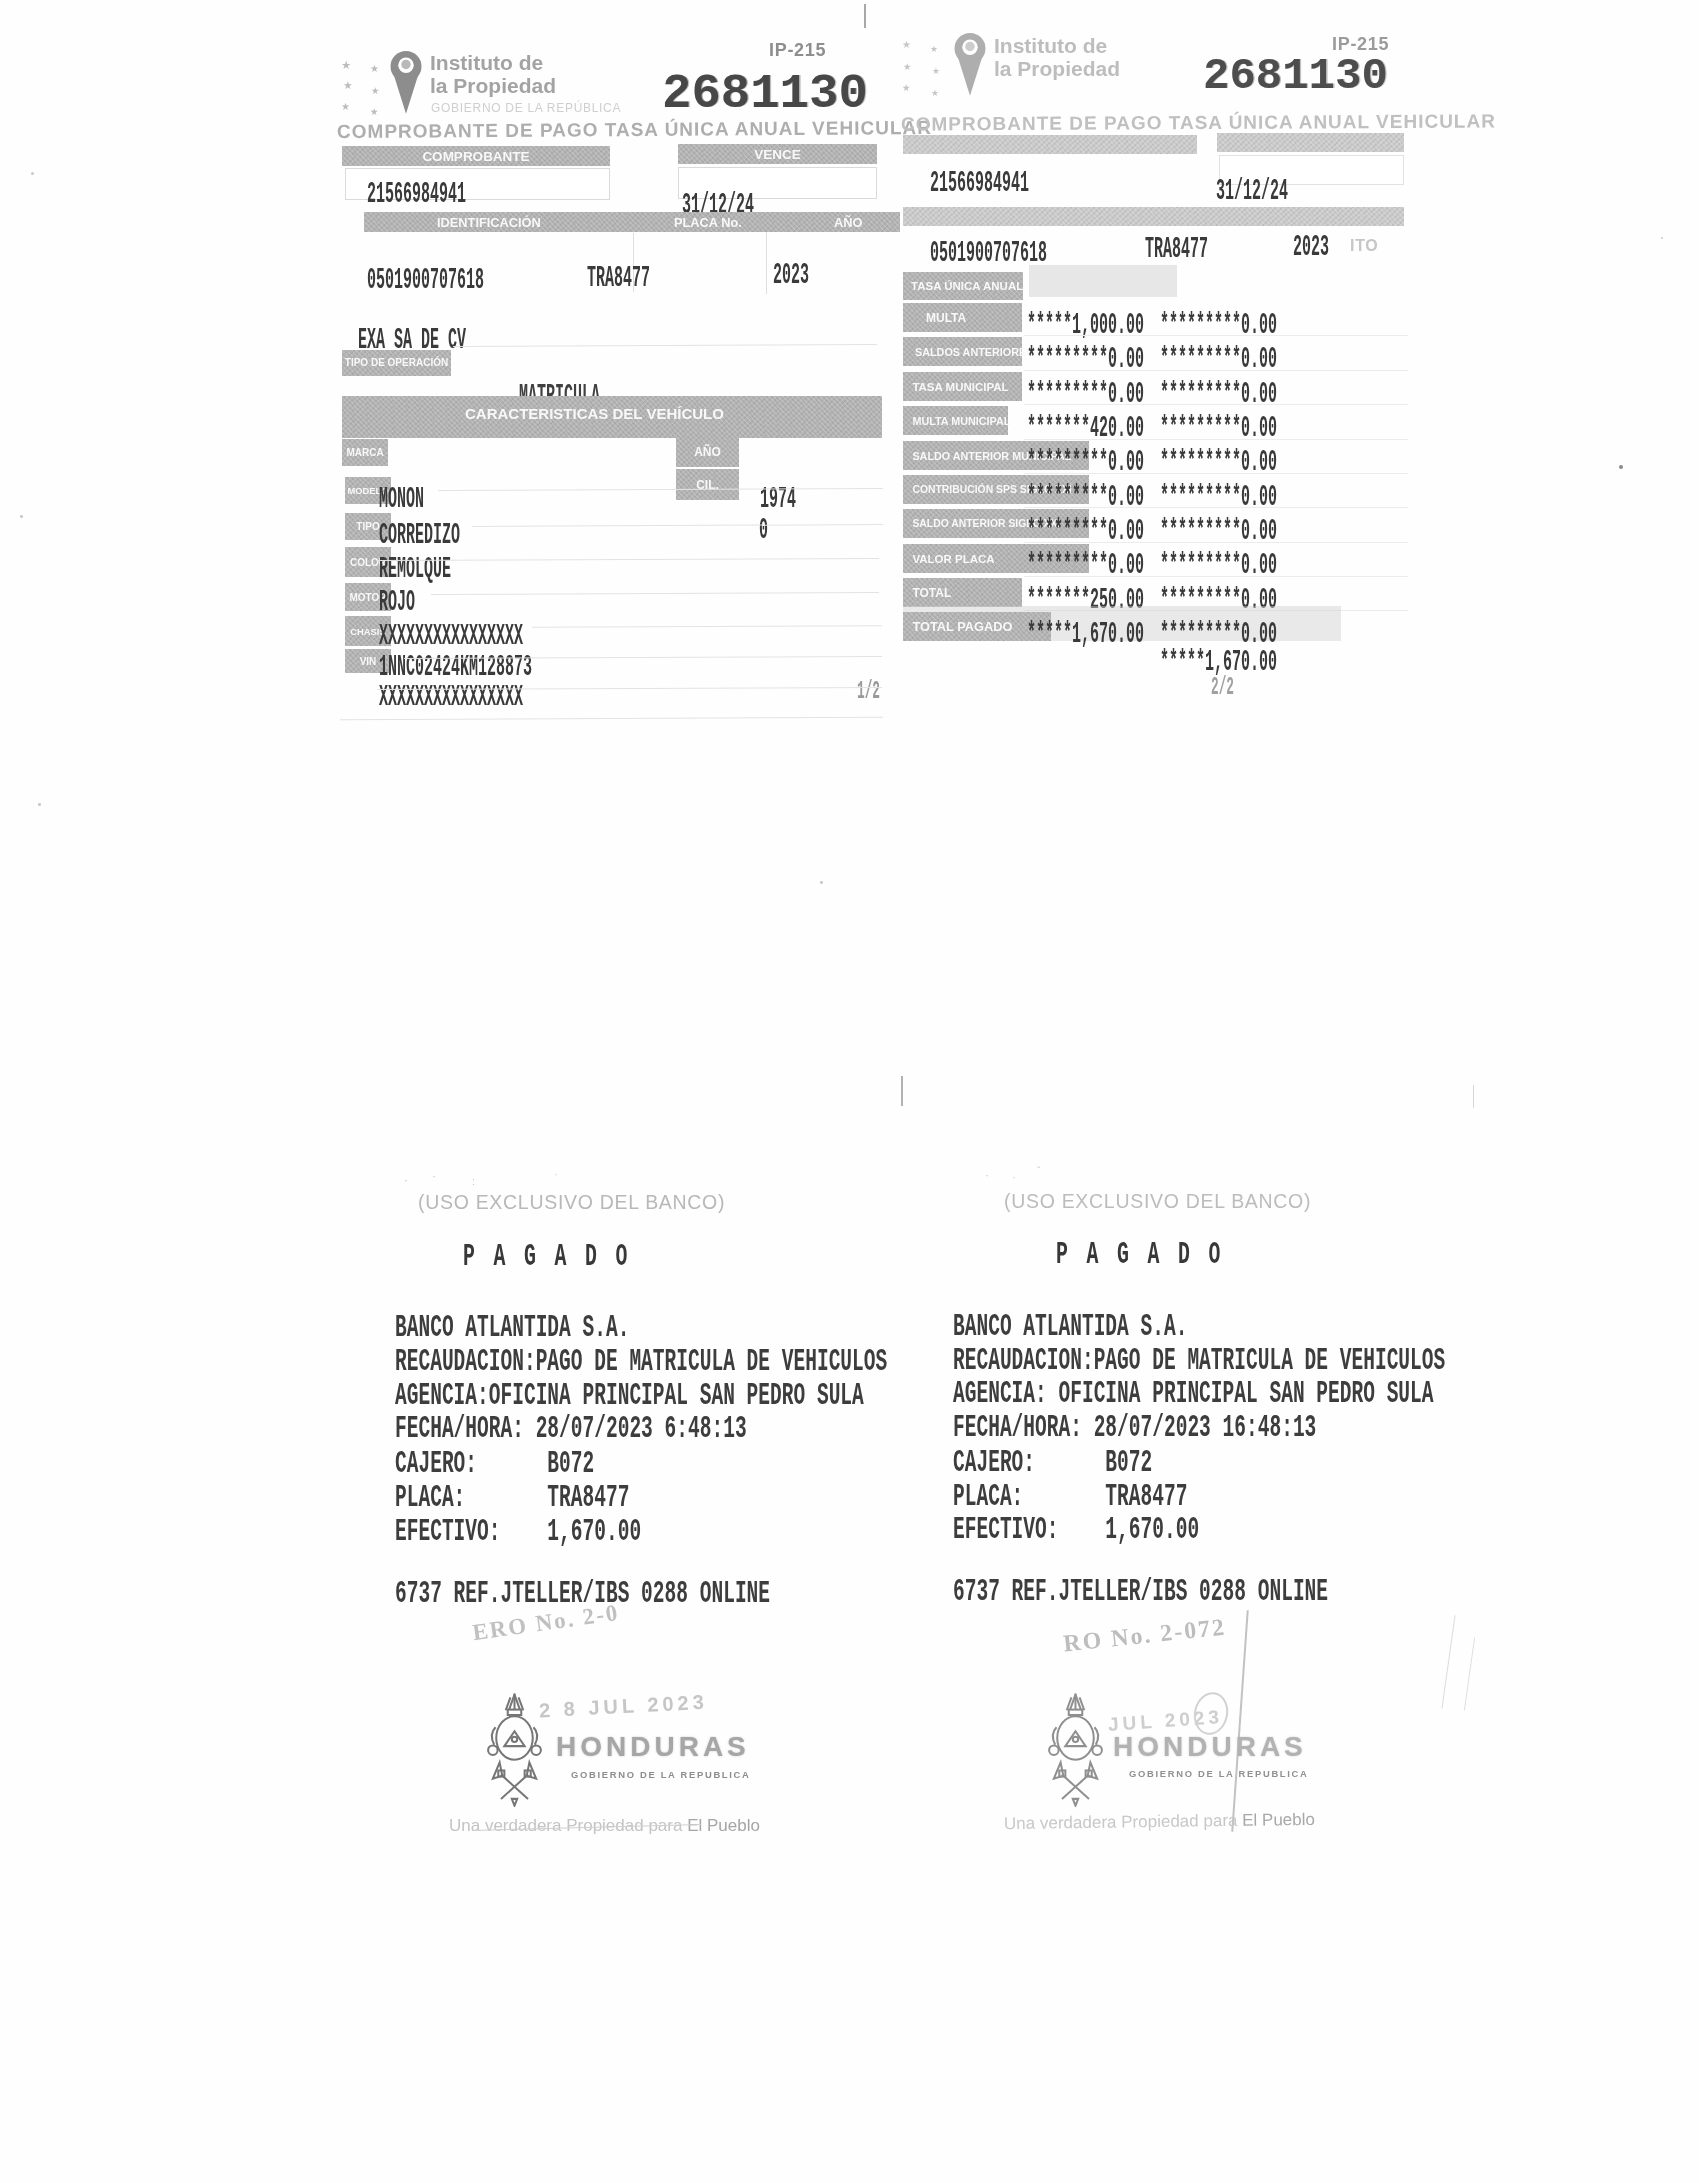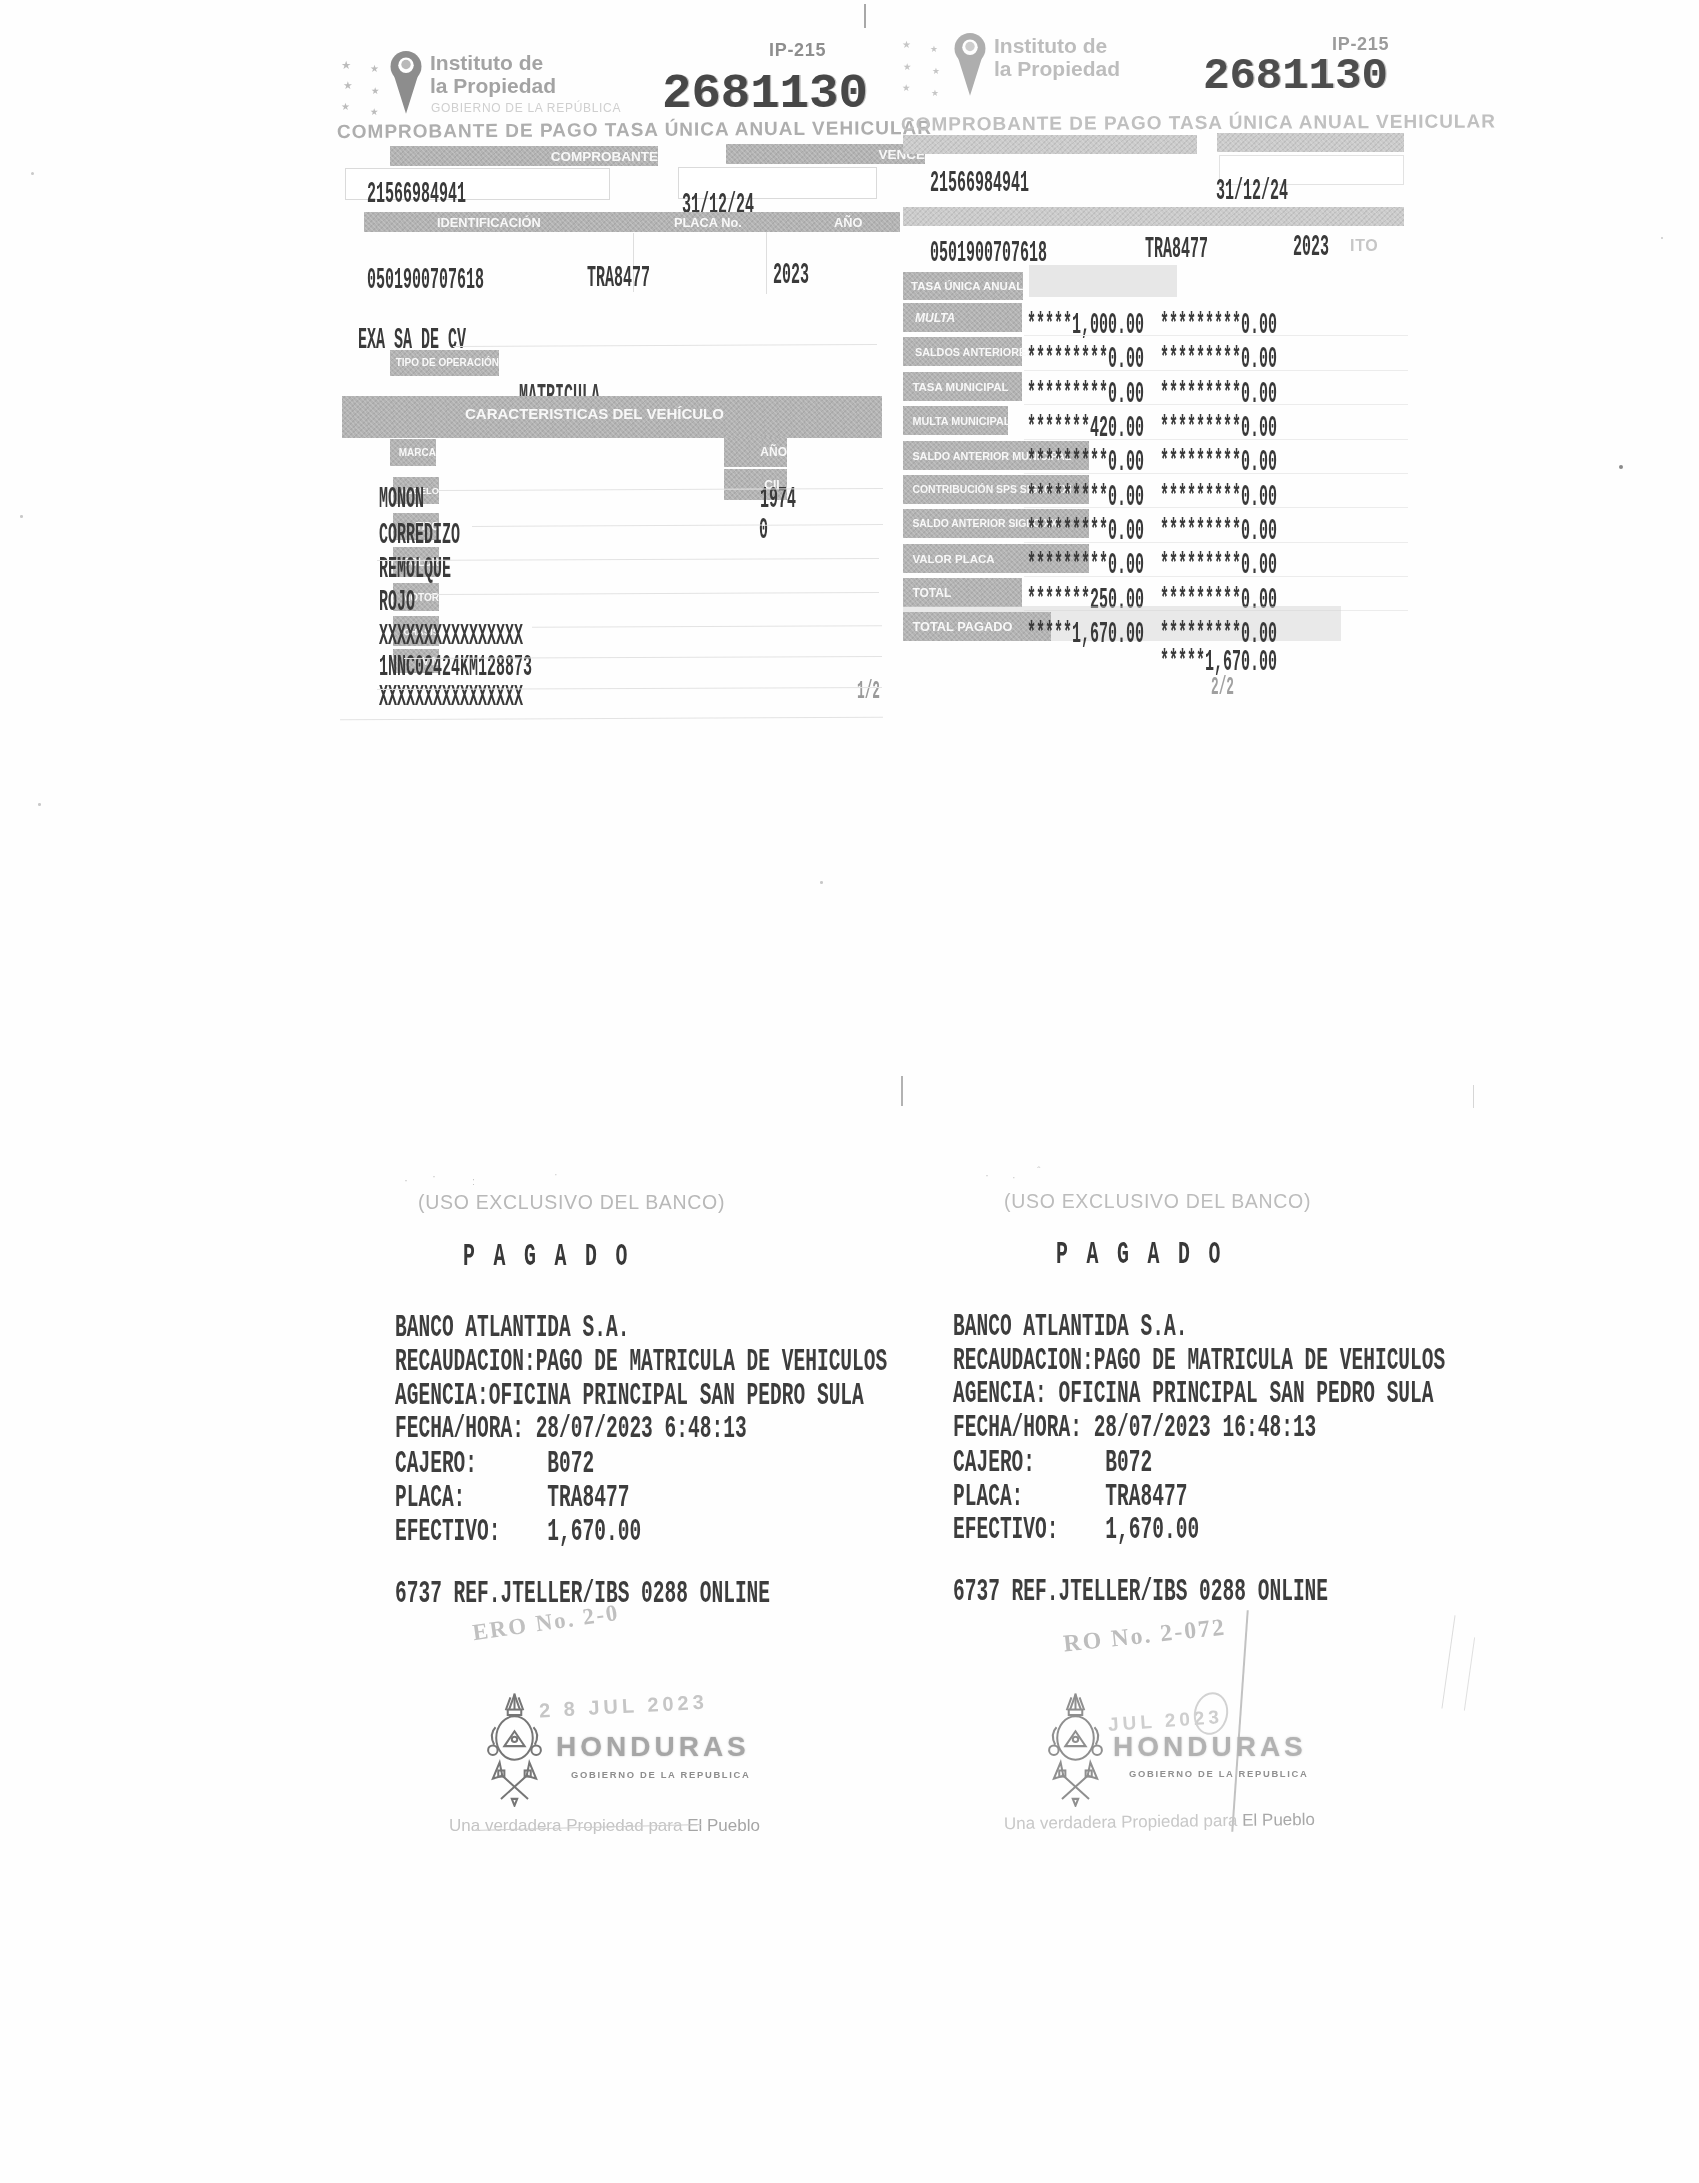--- a/index.html
+++ b/index.html
@@ -10,21 +10,21 @@
   .v{position:absolute;font-family:"Liberation Mono",monospace;font-weight:700;color:#3a3a3a;
      font-size:30px;line-height:1;transform:scaleX(0.5);transform-origin:0 0;white-space:pre;}
   .b{position:absolute;font-family:"Liberation Mono",monospace;font-weight:700;color:#3d3d3d;
      font-size:31px;line-height:1;transform:scaleX(0.63);transform-origin:0 0;white-space:pre;}
   
   .gb{position:absolute;background:#b3b3b3;display:flex;align-items:center;
       background-image:repeating-linear-gradient(47deg,rgba(255,255,255,.16) 0 1.3px,transparent 1.3px 3.4px),
                        repeating-linear-gradient(-43deg,rgba(90,90,90,.12) 0 1.3px,transparent 1.3px 4px);}
   .gb.washed{background-color:#cbcbcb;}
   .gbl{color:#f8f8f8;font-family:"Liberation Sans",sans-serif;font-weight:700;white-space:nowrap;}
-  .center{justify-content:flex-end;margin-left:48px;}
+  .center{justify-content:center;}
   .hl{position:absolute;height:1.3px;background:#e3e3e3;transform:rotate(-0.25deg);}
   .ul{position:absolute;height:1.3px;background:#ececec;}
   .dot{position:absolute;border-radius:50%;background:#c9c9c9;}
   .star{position:absolute;color:#bcbcbc;}
   .serif{font-family:"Liberation Serif",serif;}
   .box{position:absolute;border:1.3px solid #dadada;background:#fff;}
 </style>
 </head>
 <body>
 
@@ -175,21 +175,21 @@
   <div class="v" style="left:1145px;top:234px;">TRA8477</div>
   <div class="v" style="left:1293px;top:232px;">2023</div>
   <div class="abs" style="left:1350px;top:237px;font-size:16px;font-weight:700;color:#c6c6c6;letter-spacing:0.7px;">ITO</div>
 
   <div class="abs" style="left:1029px;top:265px;width:148px;height:32px;background:#d4d4d4;opacity:.55;"></div>
   <div class="gb" style="left:903px;top:272px;width:120px;height:28px;">
     <span class="gbl" style="padding-left:8px;font-size:11.5px;">TASA ÚNICA ANUAL</span>
   </div>
 
   <div class="gb" style="left:903px;top:303px;width:119px;height:29px;">
-      <span class="gbl" style="padding-left:12px;font-size:12px;font-style:italic;">MULTA</span>
+      <span class="gbl" style="padding-left:23px;font-size:12px;">MULTA</span>
     </div>
   <div class="v" style="left:1027px;top:310px;">*****1,000.00</div>
   <div class="v" style="left:1160px;top:310px;">*********0.00</div>
   <div class="ul" style="left:1024px;top:335px;width:384px;"></div>
 
   <div class="gb" style="left:903px;top:337px;width:119px;height:29px;">
       <span class="gbl" style="padding-left:12px;font-size:10.8px;">SALDOS ANTERIORES</span>
     </div>
   <div class="v" style="left:1027px;top:344px;">*********0.00</div>
   <div class="v" style="left:1160px;top:344px;">*********0.00</div>

